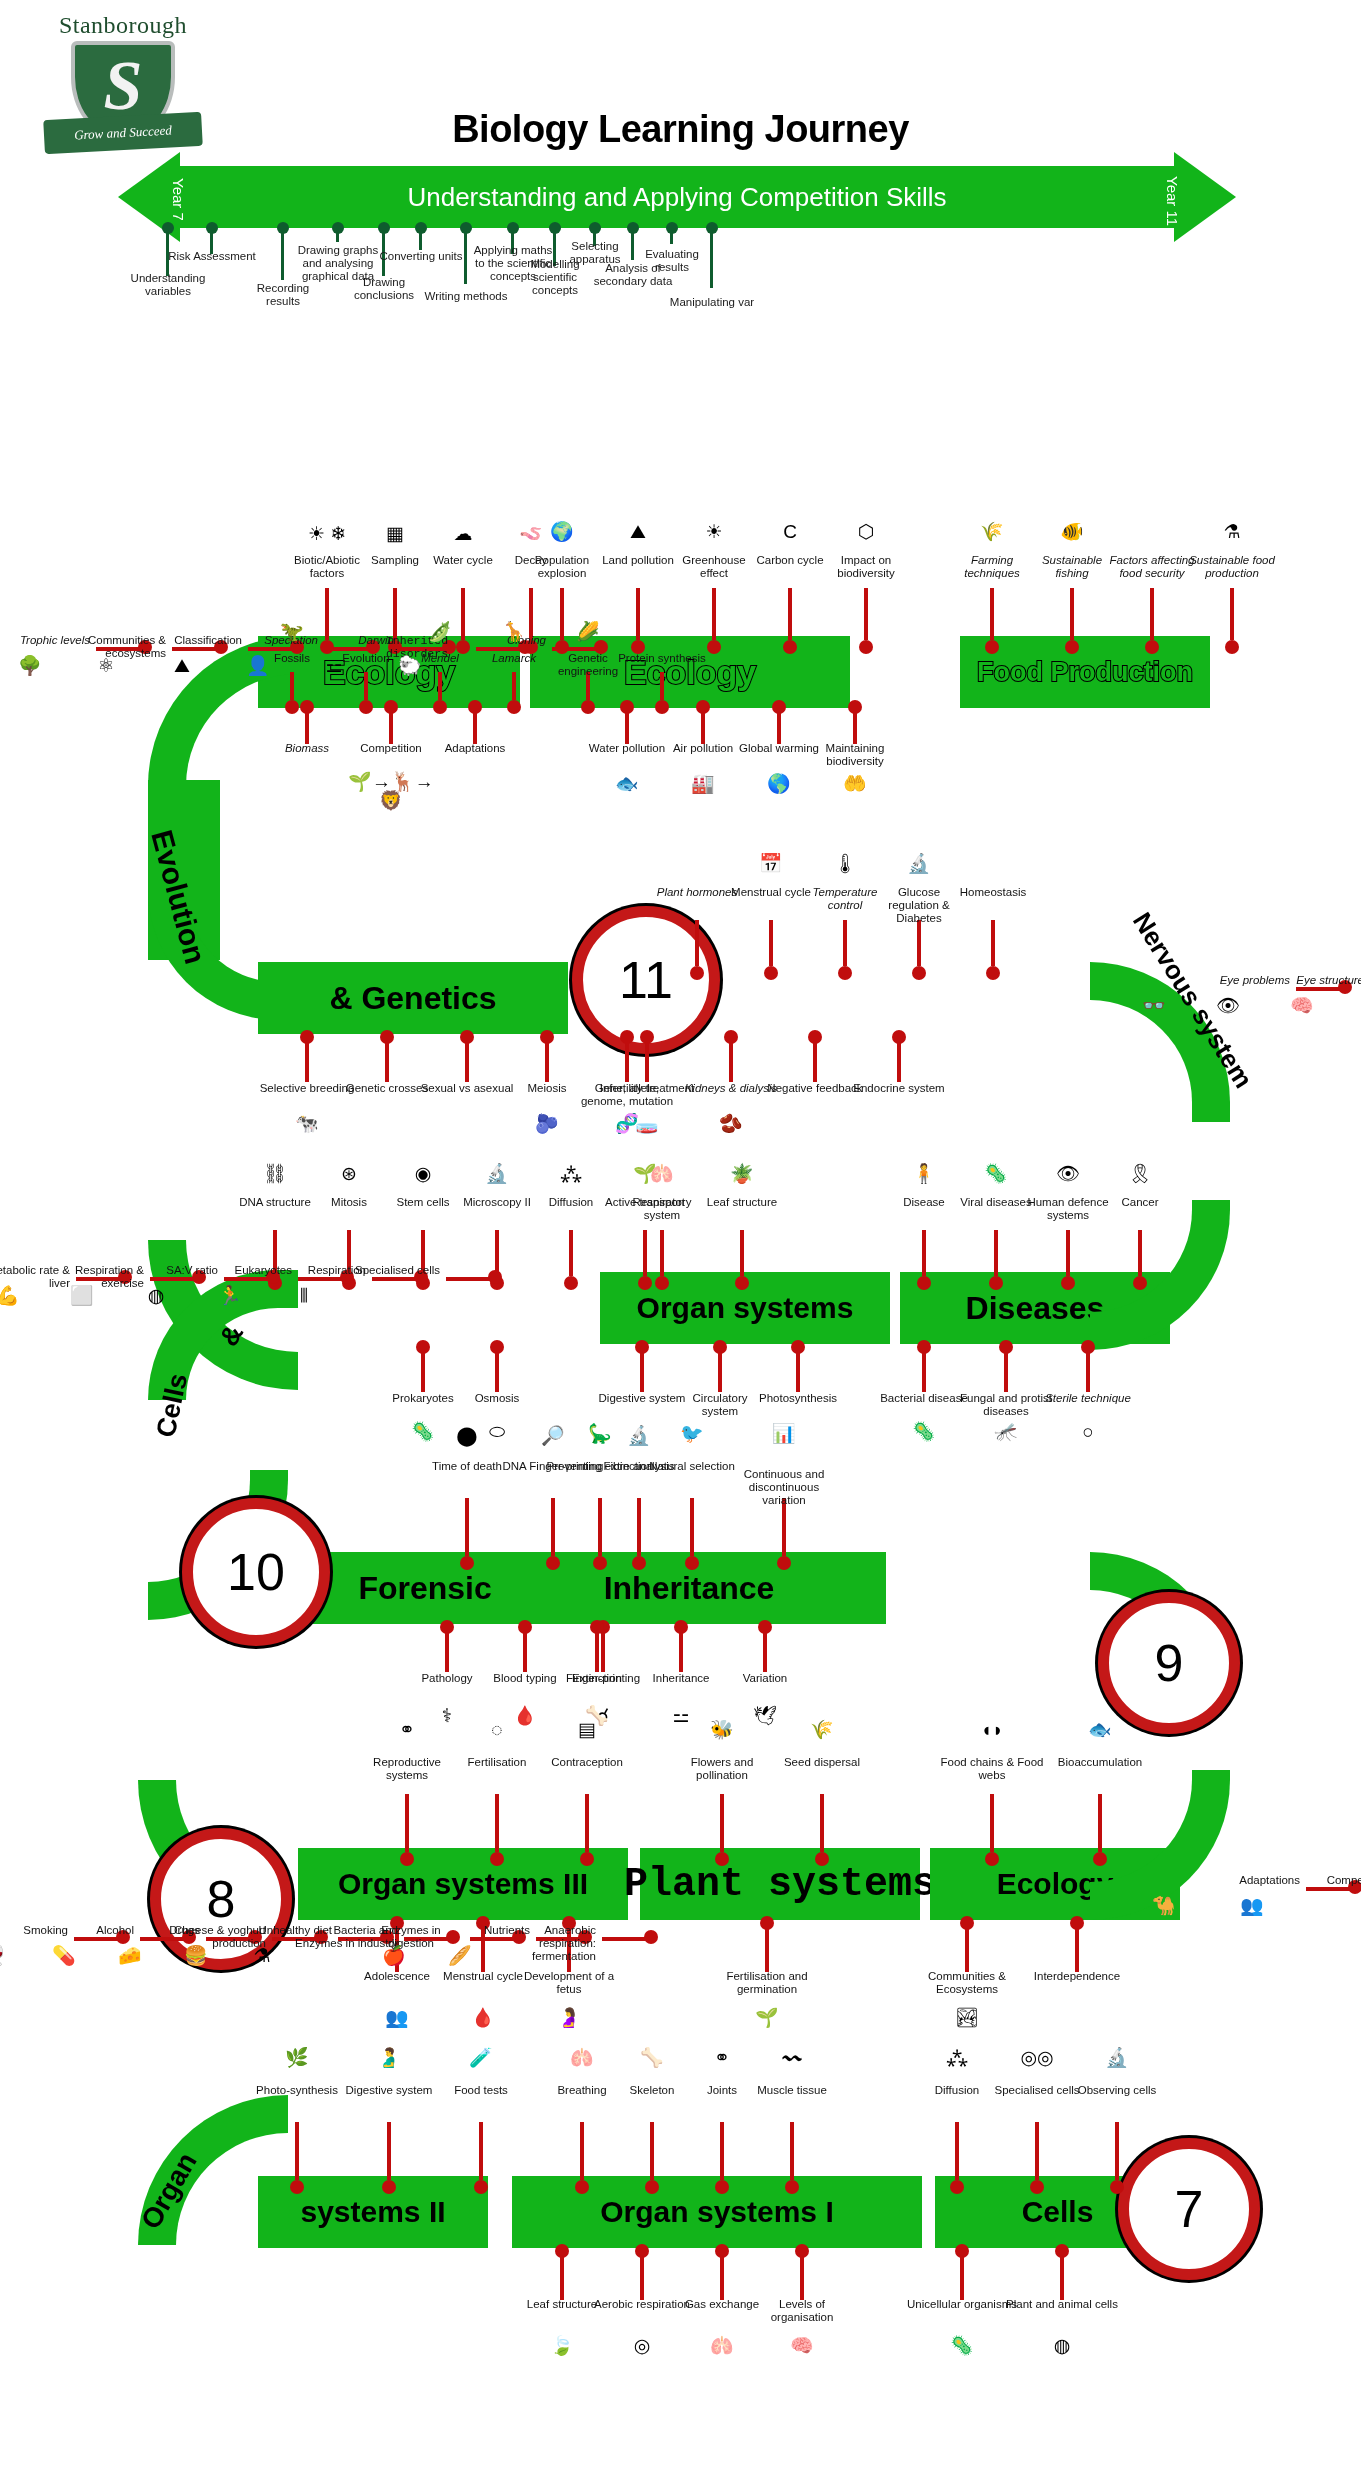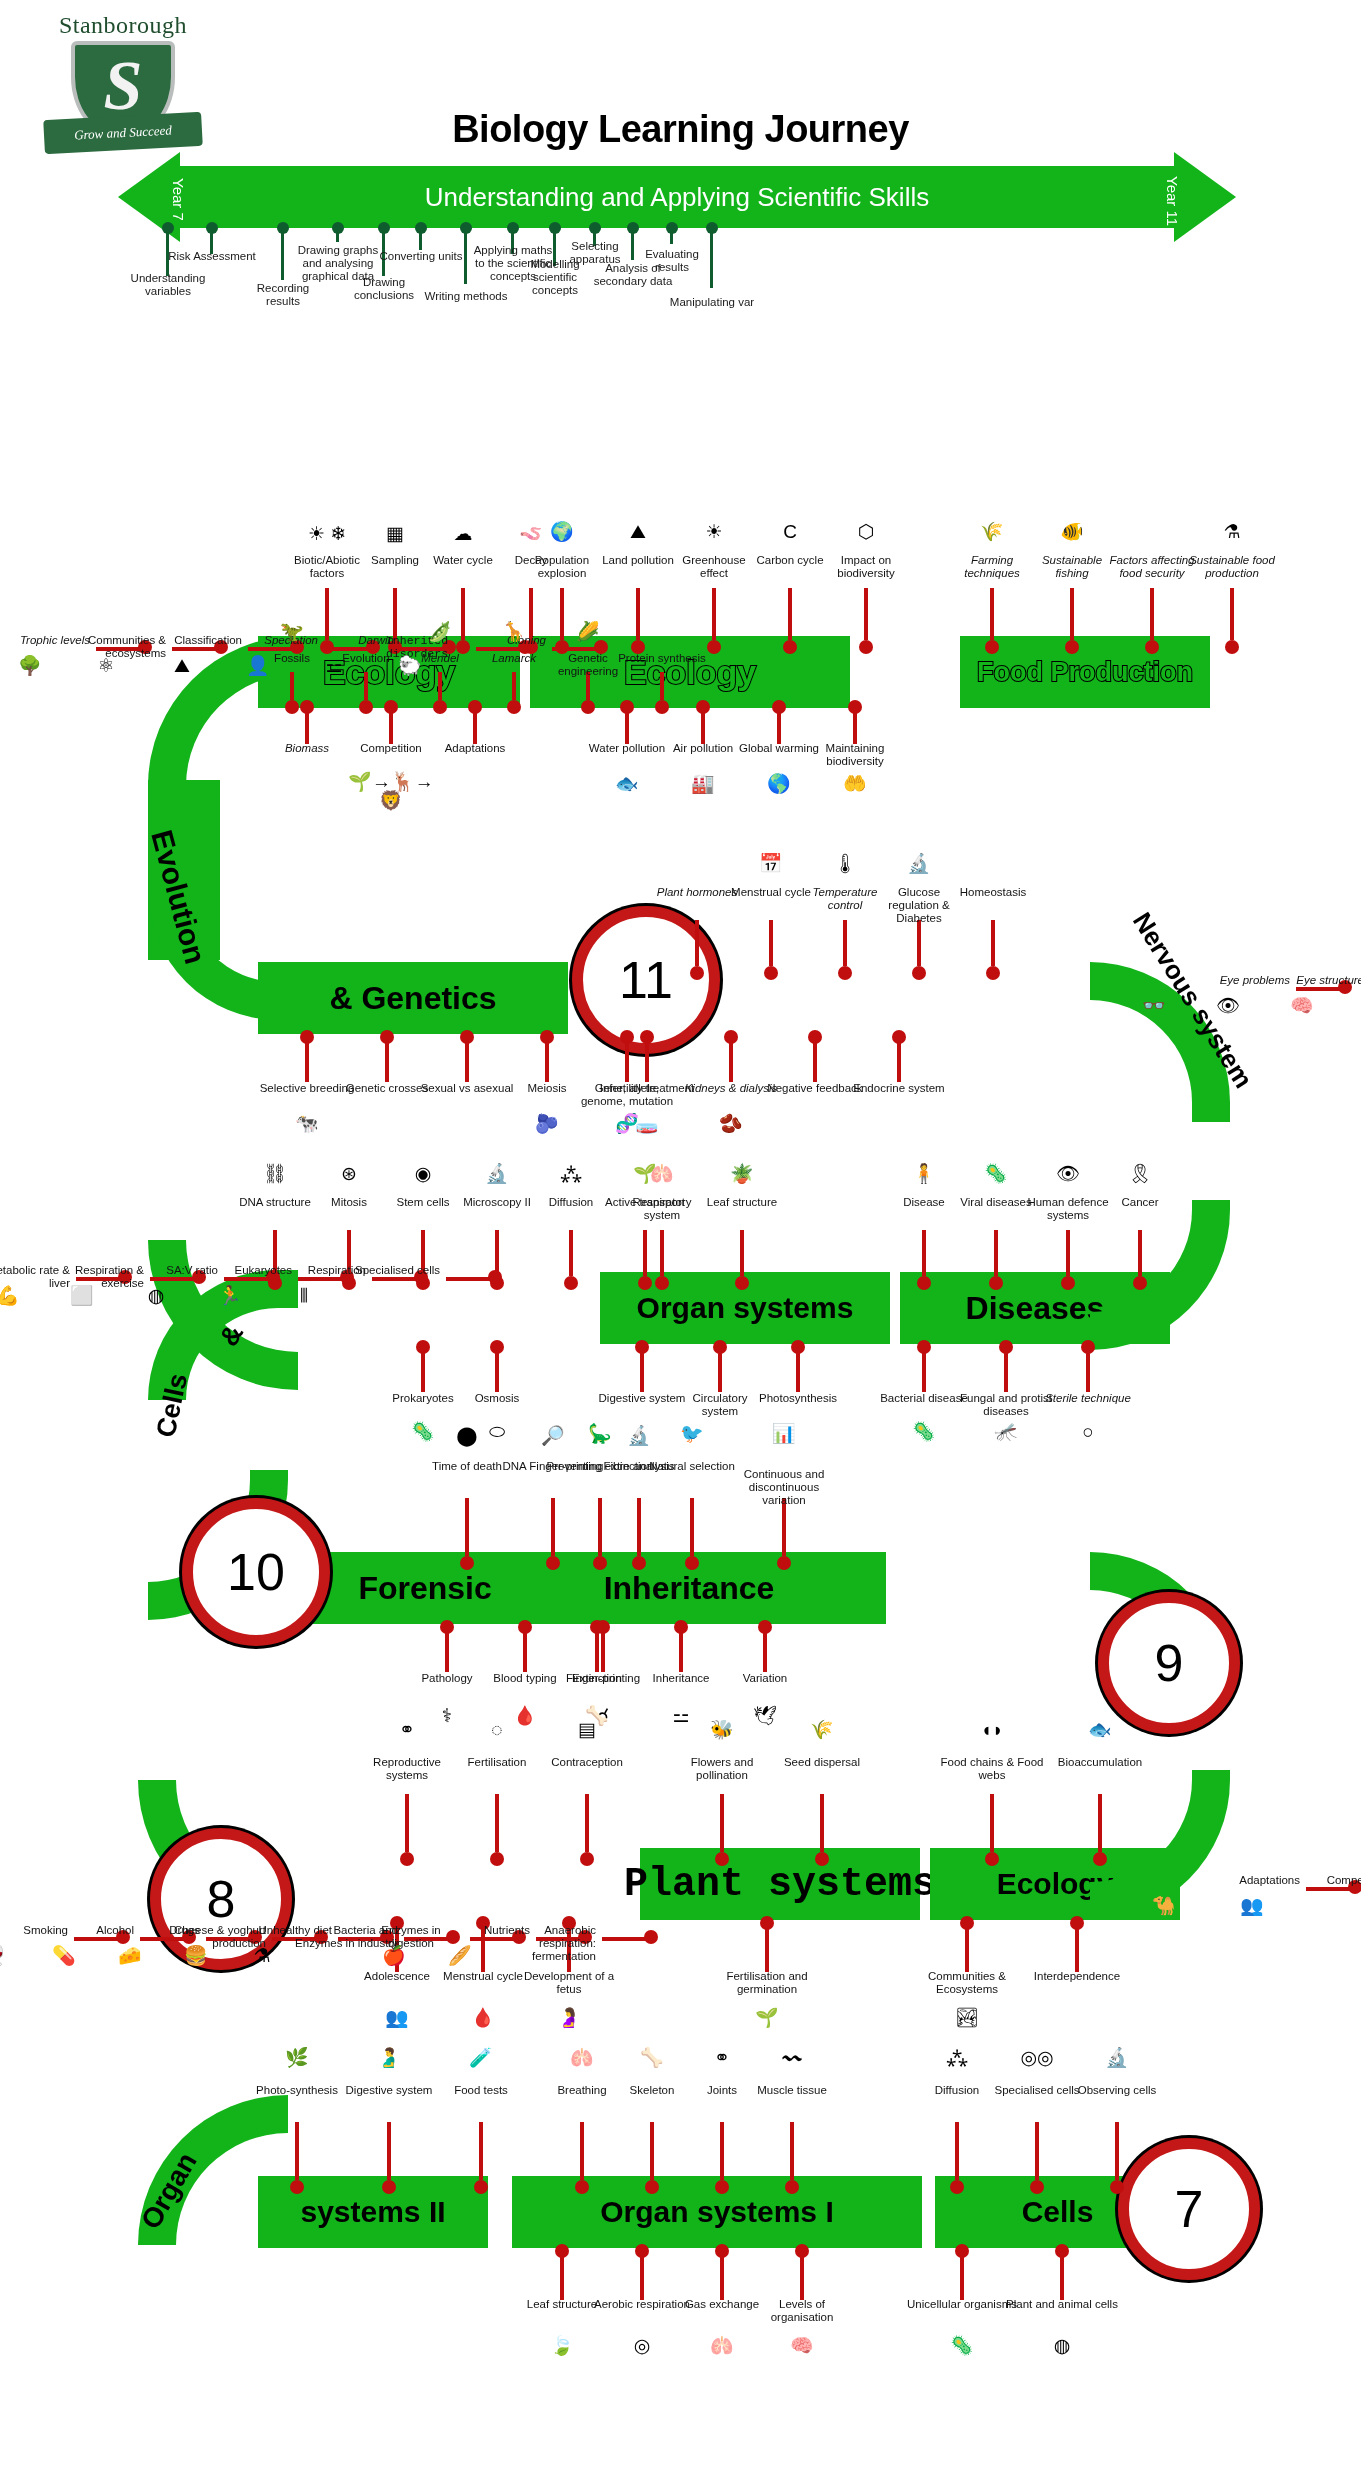--- a/index.html
+++ b/index.html
@@ -160,21 +160,21 @@
     <span>Grow and Succeed</span>
   </div>
 </div>
 
 <div class="abs" id="page-title">Biology Learning Journey</div>
 
 <div class="abs" id="skills-arrow">
   <div class="cap-l"></div>
   <div class="bar"></div>
   <div class="cap-r"></div>
-  <div class="skills-text">Understanding and Applying Scientific Skills</div>
+  <div class="skills-text">Understanding and Applying Competition Skills</div>
   <div class="yr-vert" id="yr7v">Year 7</div>
   <div class="yr-vert" id="yr11v">Year 11</div>
 </div>
 
 <div class="abs" id="skill-ticks">
     <div class="skill" style="left: 124px; top: 222px;">
       <div class="dot"></div>
       <div class="stem" style="height: 48px;"></div>
       <div class="lbl" style="top: 50px;">Understanding variables</div>
     </div>
@@ -281,20 +281,23 @@
   <div class="band" style="left:228px;top:1552px;width:50px;height:72px;"></div>
   <div class="band" style="left:288px;top:1552px;width:292px;height:72px;">
     <span class="band-label" style="font-size:32px;">Forensics</span>
   </div>
   <div class="band" style="left:492px;top:1552px;width:394px;height:72px;">
     <span class="band-label" style="font-size:32px;">Inheritance</span>
   </div>
   <div class="curve tr" style="left:1090px;top:1552px;width:140px;height:150px;"></div>
   <div class="curve br" style="left:148px;top:1470px;width:140px;height:150px;"></div>
 
+  <div class="band" style="left:298px;top:1848px;width:330px;height:72px;">
+    <span class="band-label" style="font-size:30px;">Organ systems III</span>
+  </div>
   <div class="band" style="left:640px;top:1848px;width:280px;height:72px;">
     <span class="band-label" style="font-size:40px;font-family:Liberation Mono, monospace;">Plant systems</span>
   </div>
   <div class="band" style="left:930px;top:1848px;width:250px;height:72px;">
     <span class="band-label" style="font-size:30px;">Ecology</span>
   </div>
   <div class="curve br" style="left:1090px;top:1770px;width:140px;height:150px;"></div>
   <div class="curve bl" style="left:138px;top:1780px;width:150px;height:150px;"></div>
 
   <div class="curve tl" style="left:138px;top:2095px;width:150px;height:150px;"></div>

